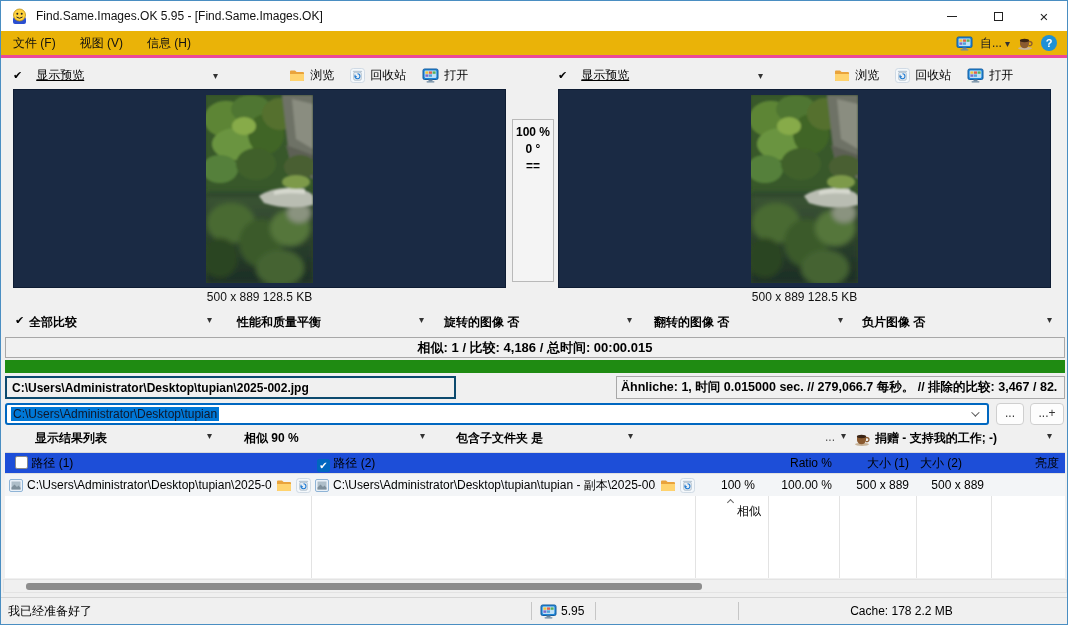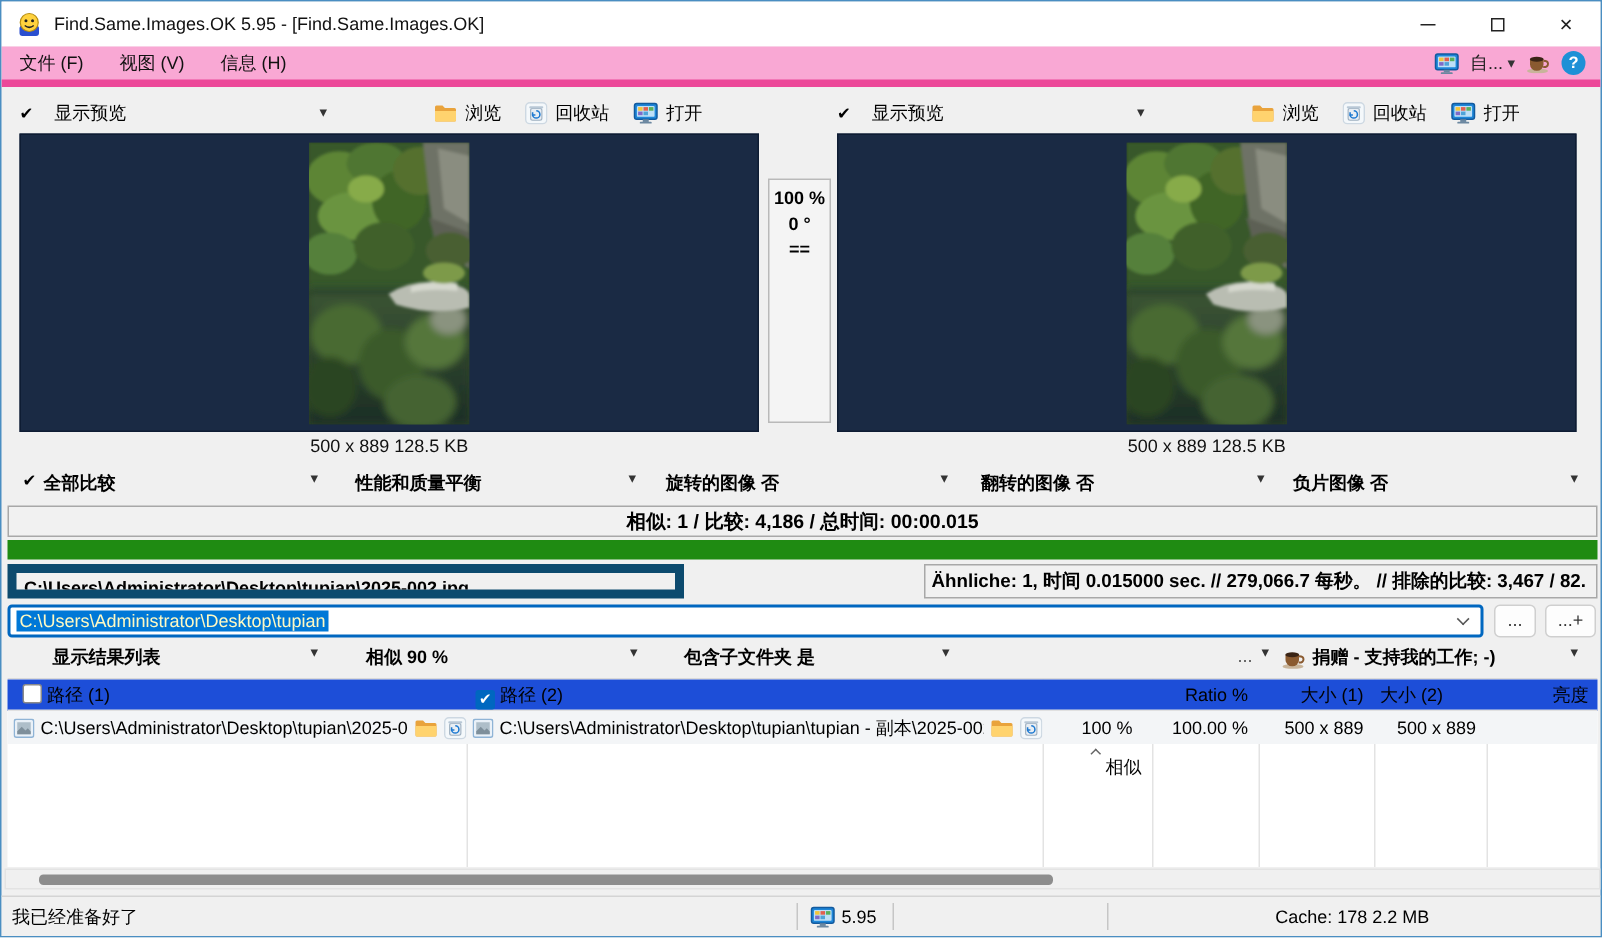--- a/index.html
+++ b/index.html
@@ -10,60 +10,60 @@
   .titlebar { position:absolute; top:0; left:0; right:0; height:30px; background:#fff; display:flex; align-items:center; }
   .titlebar .app-ic { margin:0 8px 0 10px; display:flex; }
   .titlebar .title { font-size:12px; color:#111; }
   .win-controls { margin-left:auto; display:flex; height:30px; }
   .win-btn { width:46px; height:30px; display:flex; align-items:center; justify-content:center; color:#222; }
   .glyph-min { width:10px; border-top:1px solid #222; display:inline-block; }
   .glyph-max { width:9px; height:9px; border:1px solid #222; display:inline-block; }
   .glyph-close { font-size:15px; line-height:1; }
 
   
-  .menubar { position:absolute; top:30px; left:0; right:0; height:27px; background:#f9a8d4; border-bottom:5px solid #ec4899; display:flex; align-items:center; padding-left:12px; gap:24px; }
+  .menubar { position:absolute; top:30px; left:0; right:0; height:27px; background:#eab308; border-bottom:3px solid #ec4899; display:flex; align-items:center; padding-left:12px; gap:24px; }
   .menu-item { color:#111; }
   .menu-right { margin-left:auto; display:flex; align-items:center; gap:7px; padding-right:10px; }
   .auto-combo { display:flex; align-items:center; gap:3px; color:#222; }
 
   
   .abs { position:absolute; }
   .check { font-weight:bold; font-size:11px; color:#000; }
   .arrow { color:#333; font-size:10px; }
   .chev { display:inline-block; width:6px; height:6px; border-right:1.4px solid #555; border-bottom:1.4px solid #555; transform:rotate(45deg) translateY(-2px); }
   .bold { font-weight:bold;text-align:center; }
 
   
   .pv-toolbar { top:62px; height:24px; display:flex; align-items:center; }
-  .pv-toolbar .lbl { margin-left:14px; }
+  .pv-toolbar .lbl { margin-left:14px;text-decoration:underline; }
   .tool-btn { display:flex; align-items:center; gap:5px; margin-left:16px; }
 
   
   .panel { top:88px; height:199px; background:#1a2a44; border:1px solid #0e1c33; display:flex; align-items:center; justify-content:center; }
   .caption { top:289px; height:16px; text-align:center; color:#111; }
 
   
   .divider-box { left:511px; top:118px; width:42px; height:163px; background:#f4f4f4; border:1px solid #b9b9b9; text-align:center; font-weight:bold; padding-top:4px; line-height:17px; }
 
   
   .opt-row { top:313px; height:20px; left:0; right:0; }
   .opt-row span { position:absolute; top:0; }
 
   
   .stats-box { top:336px; left:4px; width:1060px; height:21px; border:1px solid #a8a8a8; background:#f1f1f1; text-align:center; font-weight:bold; line-height:19px; font-size:13px; }
   .progress { top:359px; left:4px; width:1060px; height:13px; background:#1f8b12; }
 
   
-  .file-field { top:375px; left:4px; width:451px; height:23px; border:6px solid #0c4a6e; background:#f0f0f0; font-weight:bold; line-height:21px; padding-left:5px; white-space:nowrap; overflow:hidden; }
+  .file-field { top:375px; left:4px; width:451px; height:23px; border:2px solid #0c4a6e; background:#f0f0f0; font-weight:bold; line-height:21px; padding-left:5px; white-space:nowrap; overflow:hidden; }
   .start-btn { top:375px; left:458px; width:154px; height:23px; background:#fdfdfd; border:1px solid #cfcfcf; border-radius:4px; font-weight:bold; text-align:center; line-height:21px; font-size:13px; }
   .result-stats { top:375px; left:615px; width:449px; height:23px; border:1px solid #a8a8a8; background:#f1f1f1; font-weight:bold; line-height:21px; padding:0 4px; white-space:nowrap; overflow:hidden; font-size:12.5px; }
 
   
   .combo { top:402px; left:4px; width:984px; height:22px; background:#fff; border:2px solid #0067c0; border-radius:3px; display:flex; align-items:center; padding:0 4px; }
-  .combo .sel { background:#0078d7; color:#fef9c3; padding:0 2px; white-space:nowrap; }
+  .combo .sel { background:#0078d7; color:#0f172a; padding:0 2px; white-space:nowrap; }
   .combo .chev { margin-left:auto; margin-right:6px; }
   .mini-btn { top:402px; height:22px; background:#fdfdfd; border:1px solid #cfcfcf; border-radius:4px; text-align:center; line-height:18px; color:#333; }
 
   
   .ctl-row { top:429px; height:20px; left:0; right:0; }
   .ctl-row > span, .ctl-row > div { position:absolute; top:0; }
 
   
   .tbl-wrap { top:451px; left:4px; width:1060px; height:126px; background:#fff; border-top:1px solid #d9d9d9; }
   .col-line { position:absolute; top:0; bottom:0; width:1px; background:#e3e3e3; }

